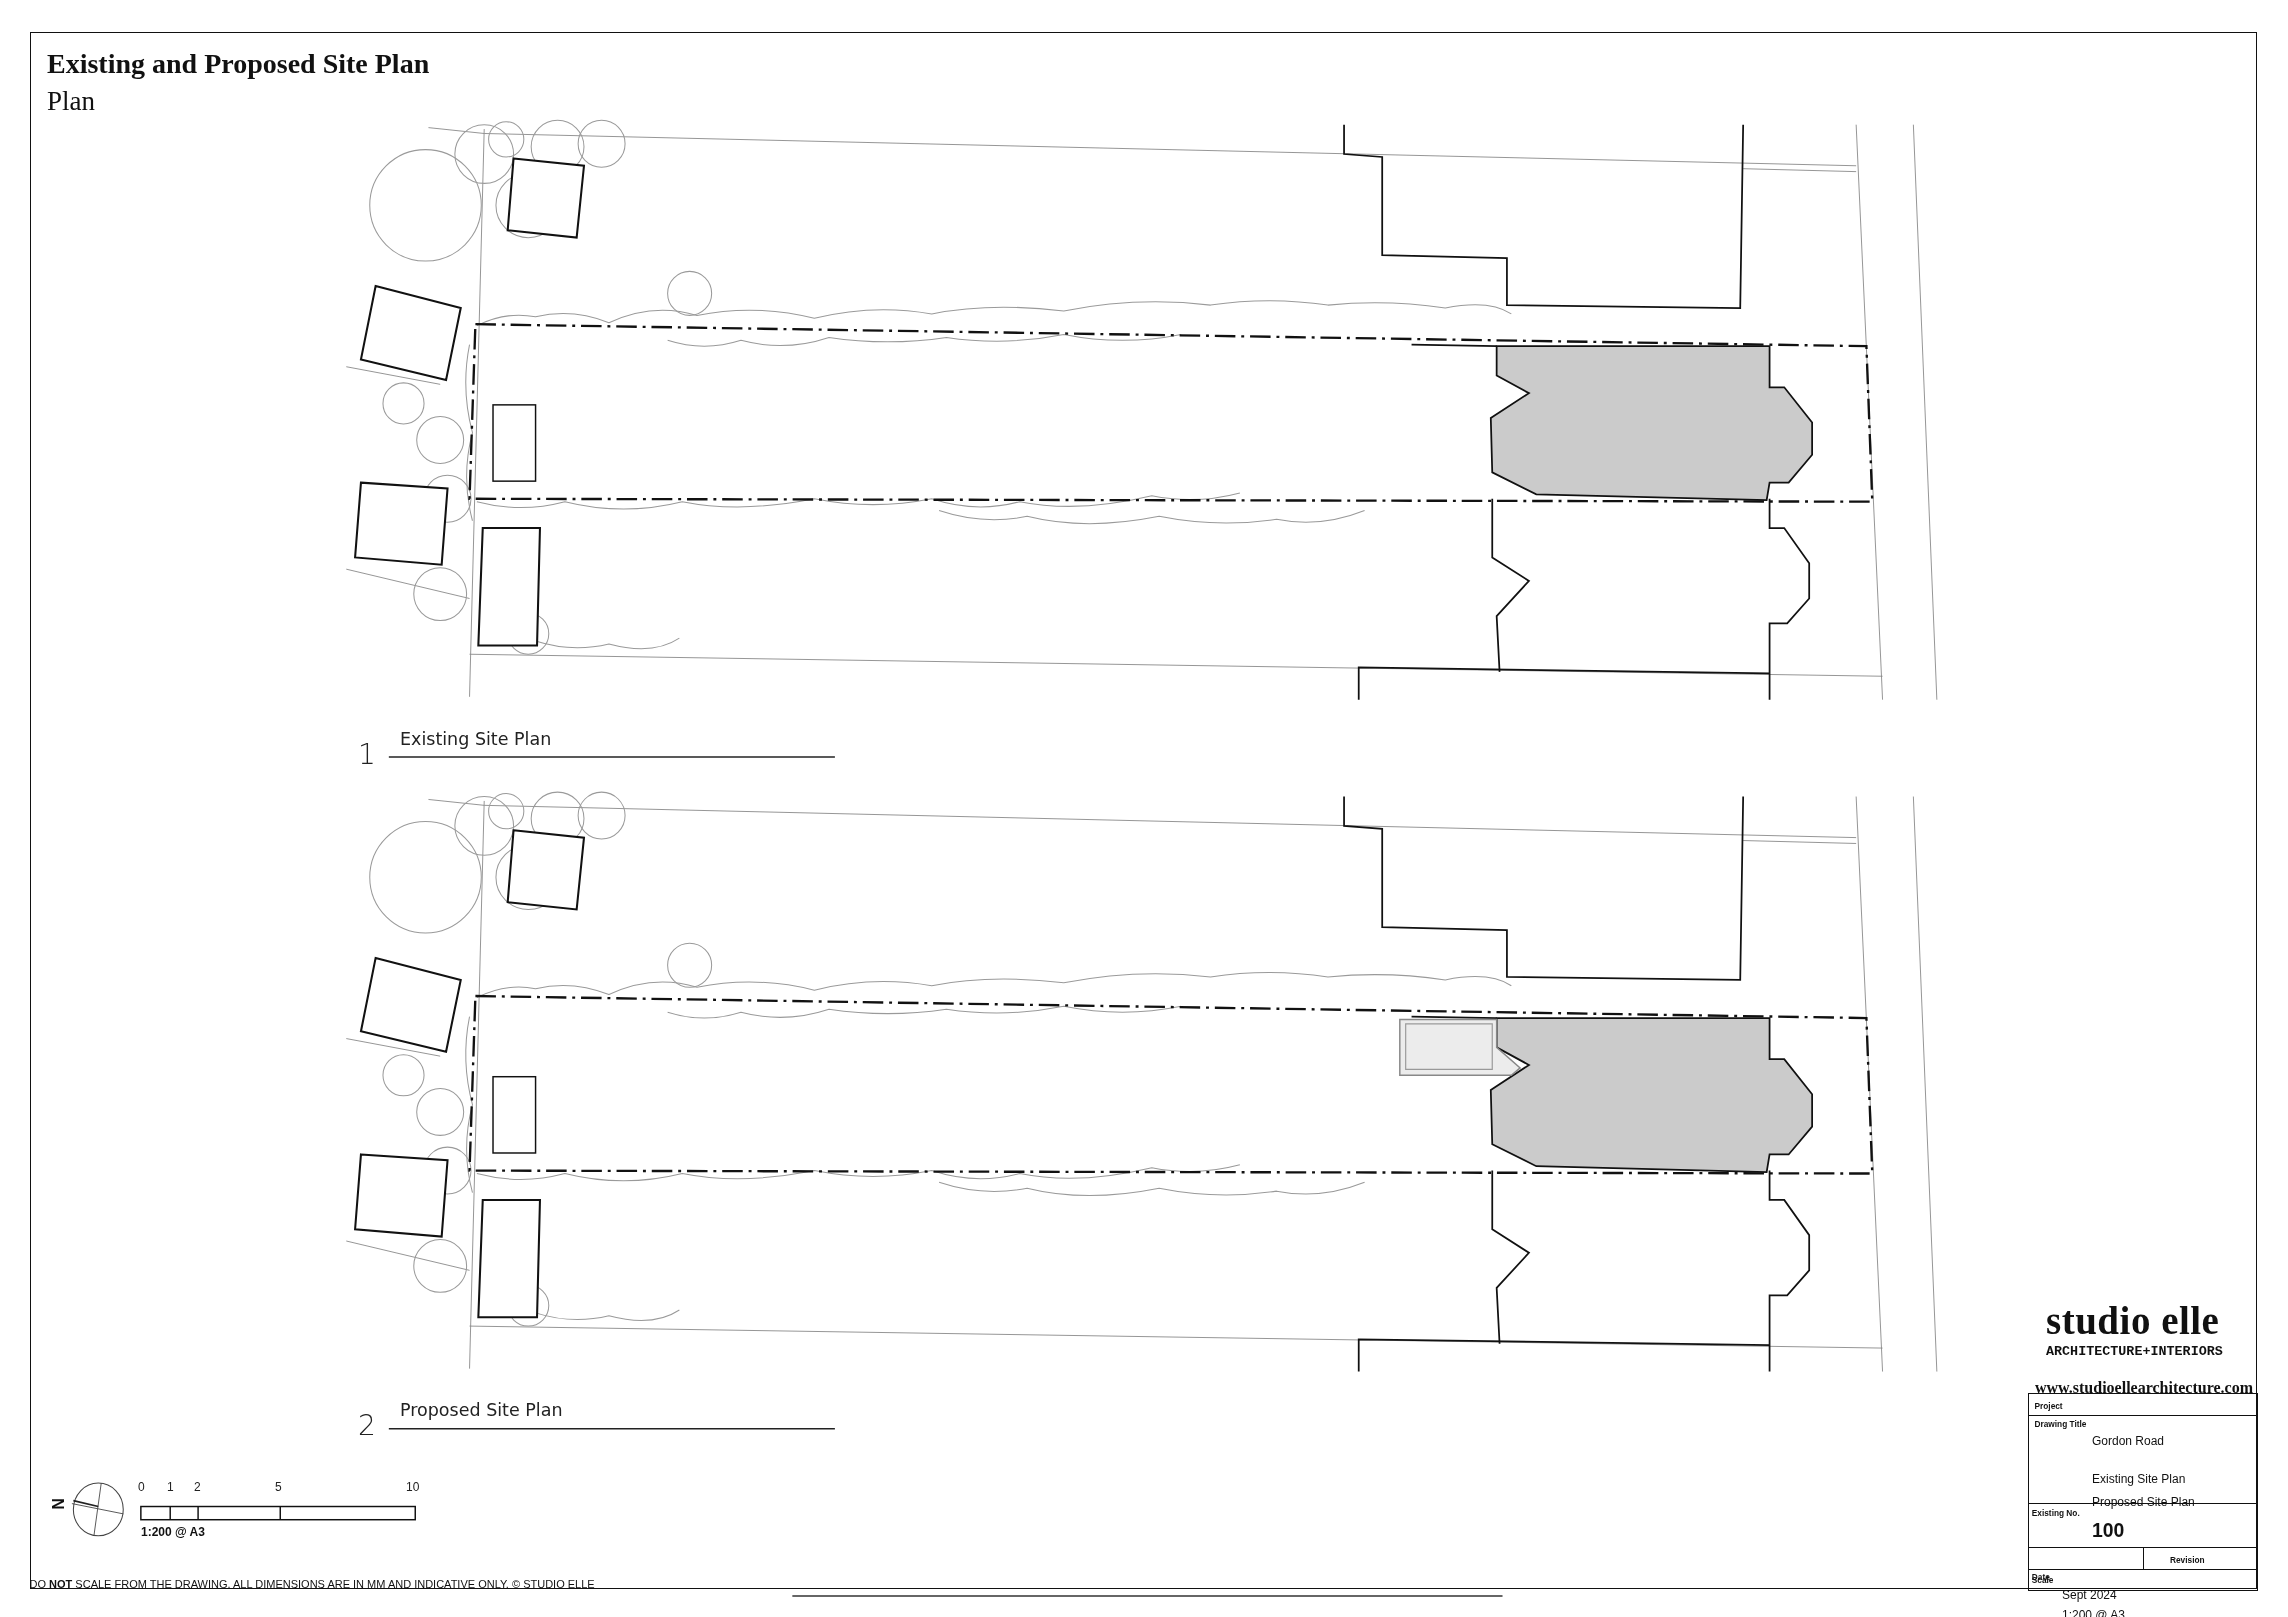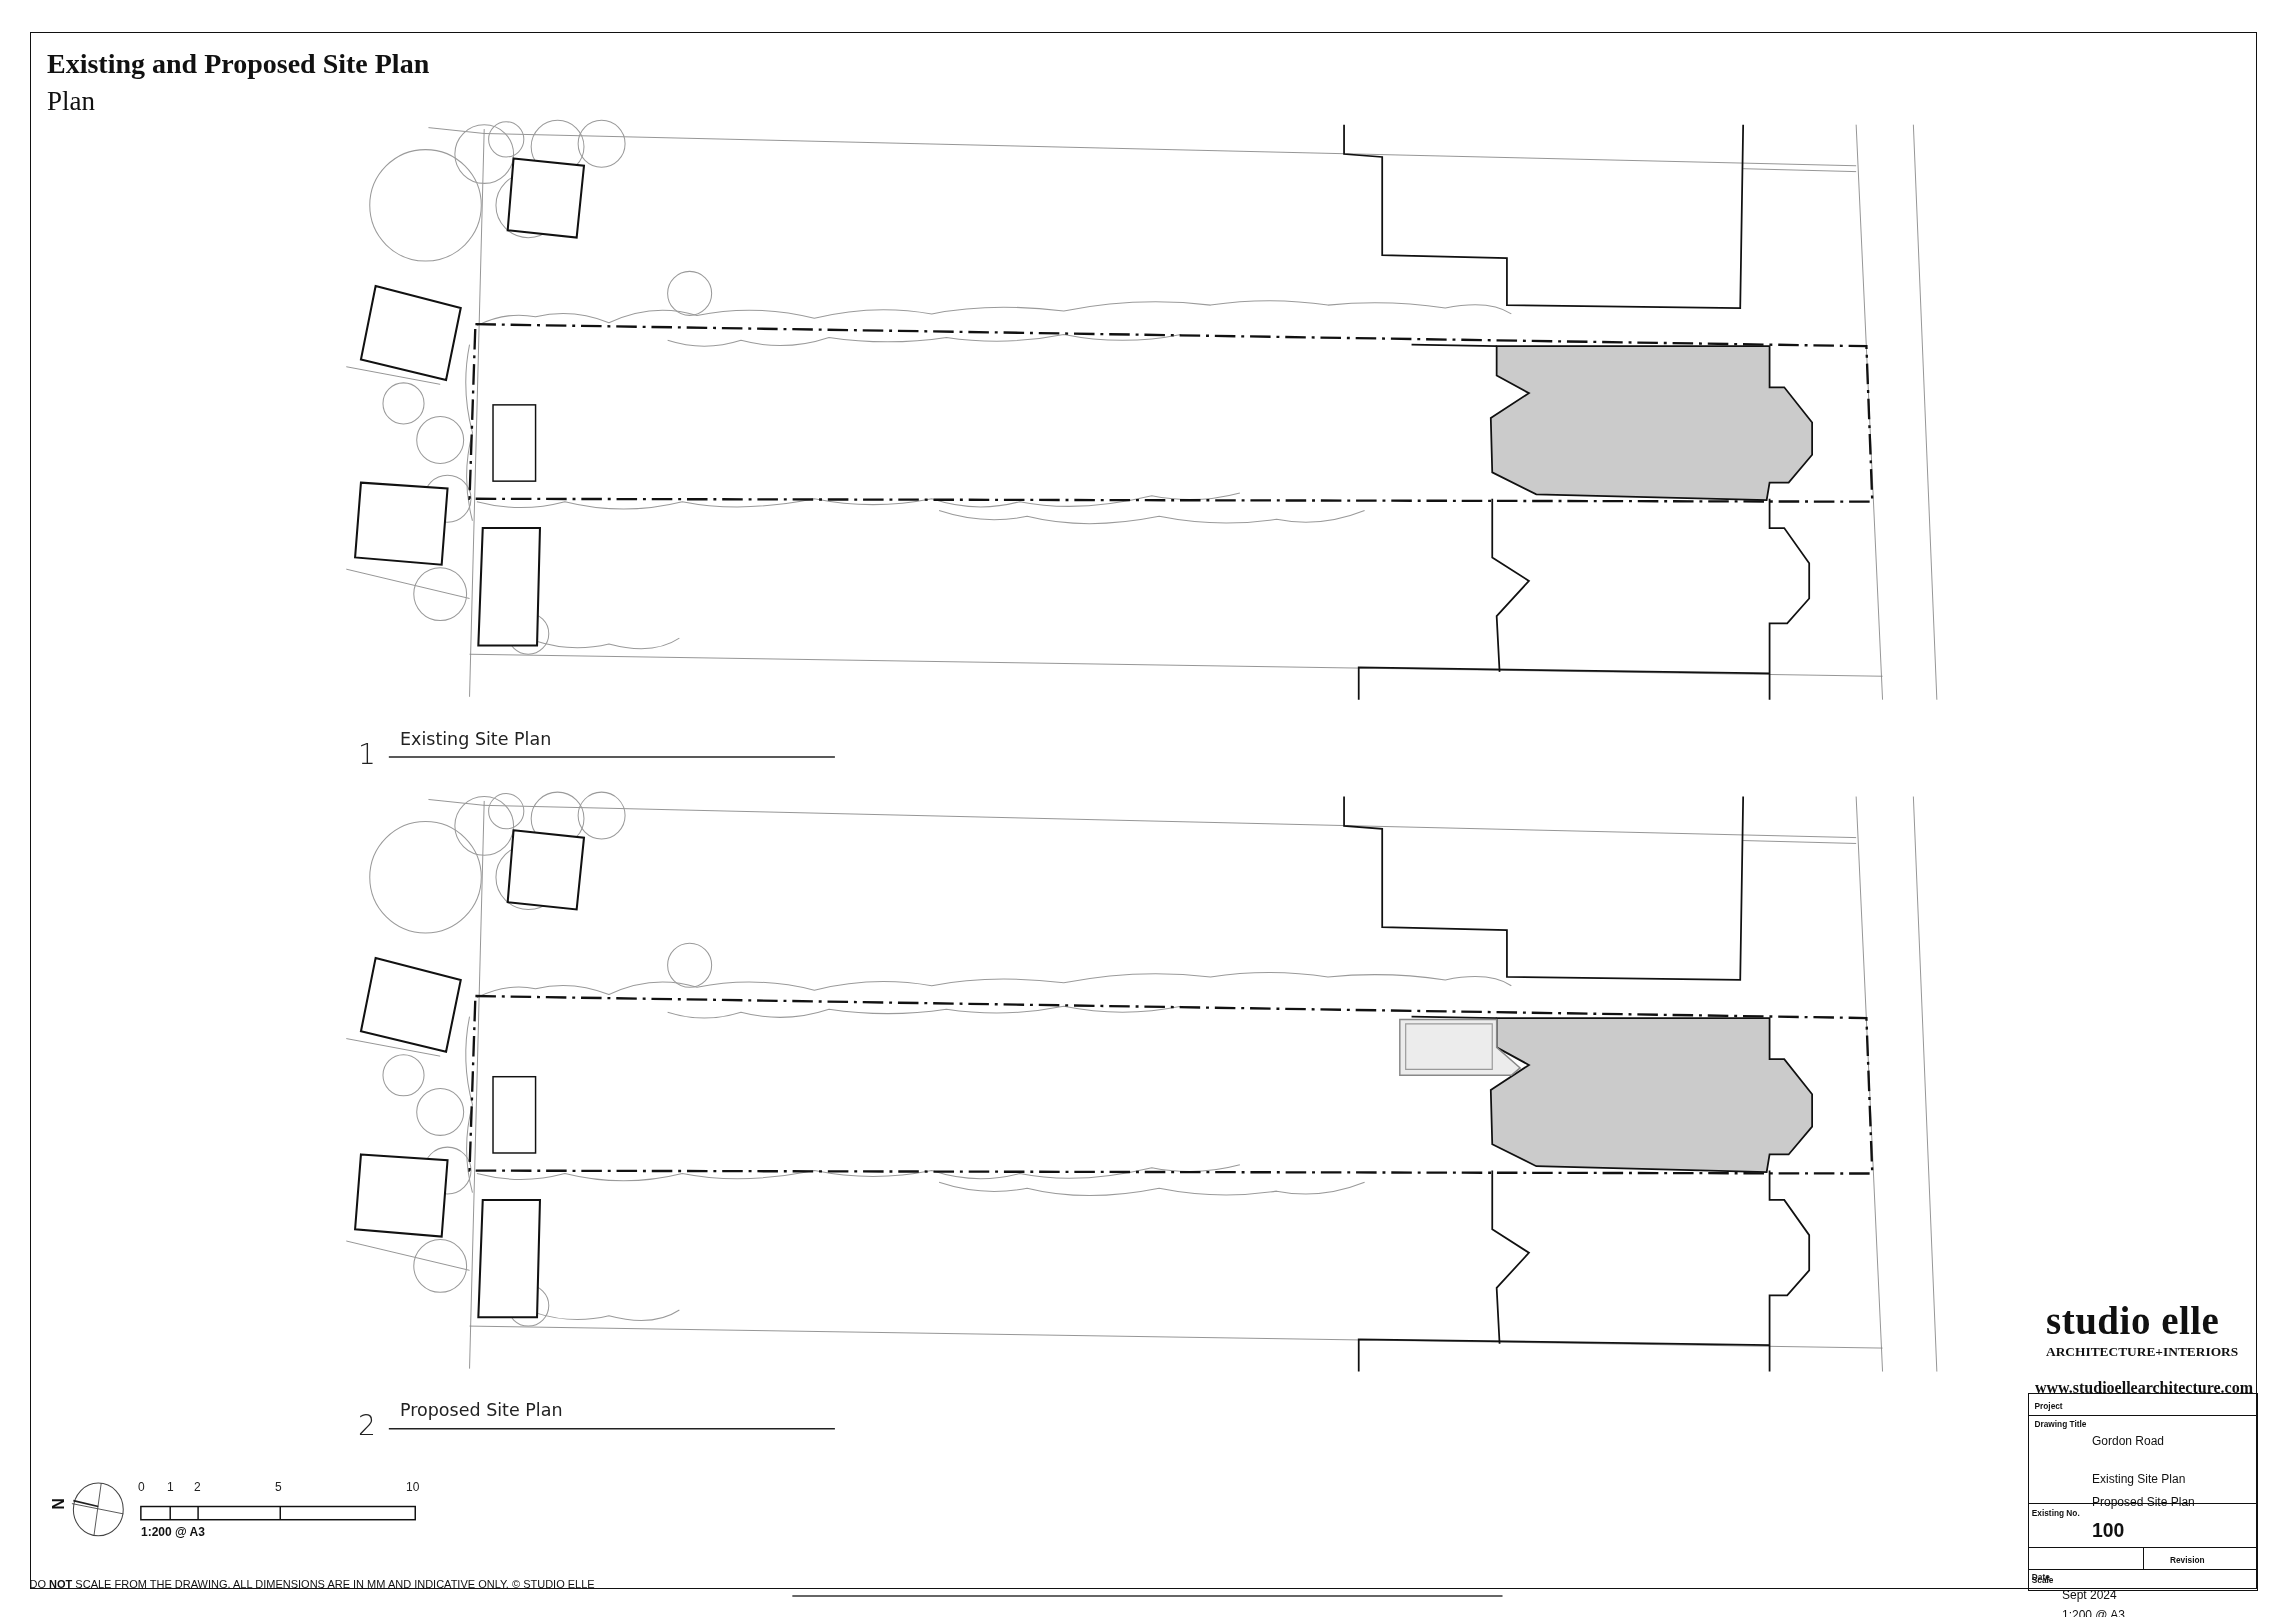--- a/index.html
+++ b/index.html
@@ -10,21 +10,21 @@
   svg.drawing { position:absolute; left:0; top:0; width:2289px; height:1618px; }
   .view-num { position:absolute; font-family:"DejaVu Sans", sans-serif; font-weight:300; font-size:28px; color:#222; }
   .view-title { position:absolute; font-family:"DejaVu Sans", sans-serif; font-size:17.5px; color:#222; }
   .scale-nums span { position:absolute; font-size:12px; color:#222; }
   .scale-label { position:absolute; left:141px; top:1525px; font-size:12px; font-weight:bold; }
   .north-n { position:absolute; left:51px; top:1495px; font-size:15.7px; font-weight:bold; transform:rotate(90deg); }
   .disclaimer { position:absolute; left:29.5px; top:1578px; font-size:11px; color:#111; }
   .disclaimer b { font-weight:bold; }
   .logo { position:absolute; left:2046px; top:1301px; width:222px; text-align:left; }
   .logo-name { font-family:"Liberation Serif", "DejaVu Serif", serif; font-weight:bold; font-size:39px; line-height:39px; letter-spacing:0.5px; }
-  .logo-tag { font-family:Liberation Serif, serif; font-weight:bold; font-size:13.4px; margin-top:3.7px; }
+  .logo-tag { font-family:Liberation Mono, monospace; font-weight:bold; font-size:13.4px; margin-top:3.7px; }
   .logo-url { position:absolute; left:2035px; top:1379px; font-family:"Liberation Serif", "DejaVu Serif", serif; font-weight:bold; font-size:16px; }
   .tb { position:absolute; left:2028px; top:1393px; width:230px; height:198px; border:1.8px solid #111; box-sizing:border-box; }
   .tb-row { position:absolute; left:0; right:0; border-bottom:1.8px solid #111; box-sizing:border-box; }
   .tb-lbl { position:absolute; font-size:8.3px; font-weight:bold; }
   .tb-val { position:absolute; font-size:12px;margin-top:36px; }
   .tb-big { position:absolute; font-size:19.4px; font-weight:bold; }
 </style>
 </head>
 <body>
 

